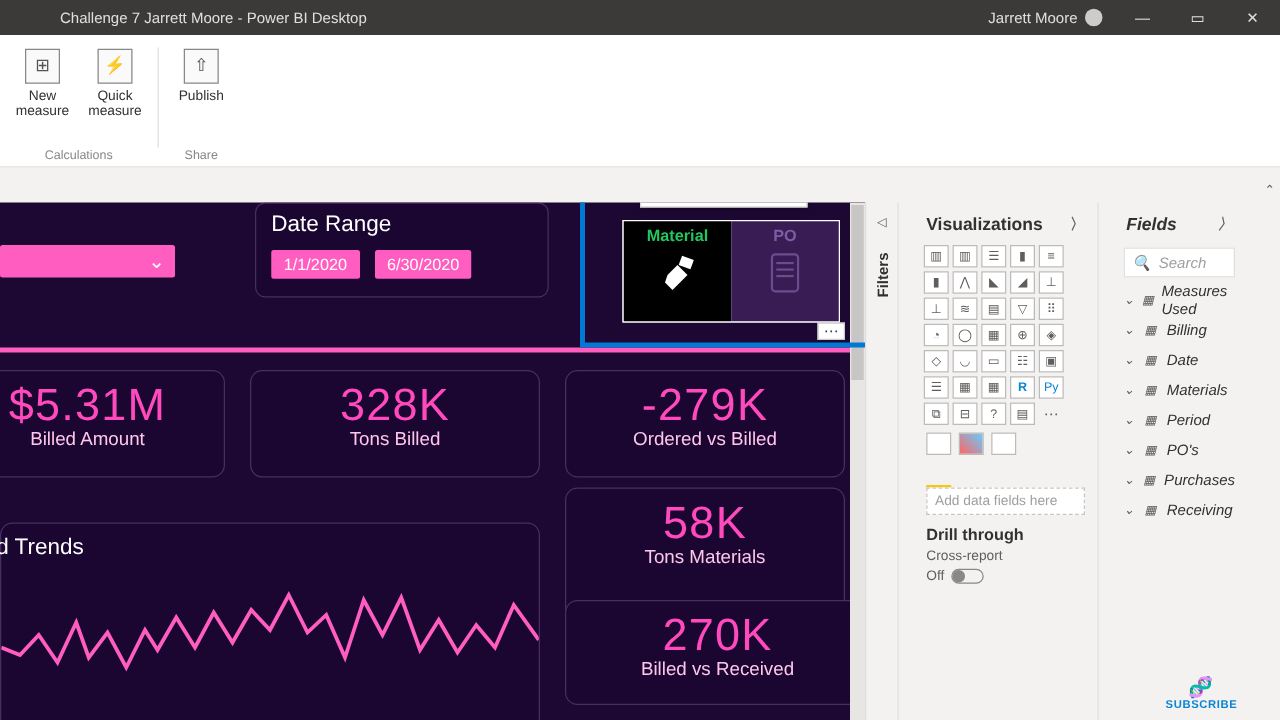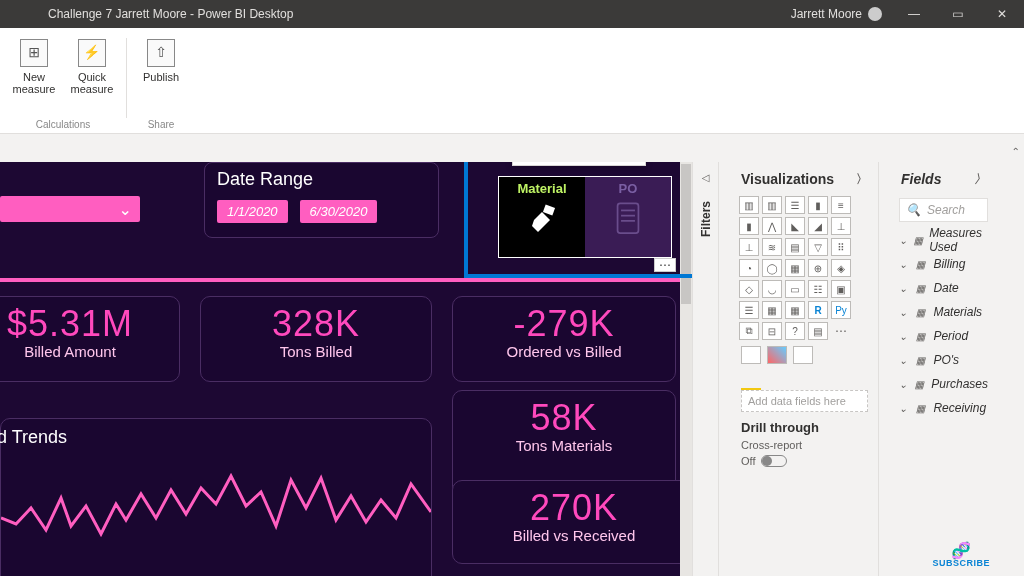--- a/index.html
+++ b/index.html
@@ -18,32 +18,32 @@
   .ribbon .rbtn { display: flex; flex-direction: column; align-items: center; width: 56px; padding: 4px 2px; font-size: 11px; color: #323130; text-align: center; line-height: 1.1; border: 1px solid transparent; }
   .ribbon .rbtn .glyph { width: 28px; height: 28px; border: 1px solid #888; margin-bottom: 4px; display:flex;align-items:center;justify-content:center;font-size:14px;color:#555;background:#fafafa;}
   .ribbon .group .label { margin-top: auto; font-size: 10px; color: #888; border-top: 0; padding-bottom: 2px; }
   .ribbon .sep { width: 1px; background: #e1dfdd; height: 80px; margin-top: 4px; }
 
   .workspace { position: absolute; top: 134px; left: 0; right: 0; bottom: 0; display: flex; }
   .canvas { position: relative; flex: 0 0 692px; background: #1d0833; overflow: hidden; }
   .slicer-dd { position:absolute; left:0; top:34px; width:140px; height:26px; background:#ff5ec0; border-radius:2px; display:flex;align-items:center;justify-content:flex-end;padding-right:8px;color:#fff;}
   .tile-date { position:absolute; left:192px; top:0; width:235px; height:76px; background:#1a0630; border:1px solid #4a2d63; border-radius:8px; padding:6px 12px;margin-left:12px; }
   .tile-date .hdr { color:#fff; font-size:18px; }
-  .tile-date .chips { display:flex; gap:12px; margin-top:10px;font-style:italic; }
+  .tile-date .chips { display:flex; gap:12px; margin-top:10px; }
   .tile-date .chip { background:#ff5ec0; color:#fff; font-size:13px; padding:4px 10px; border-radius:2px; }
   .pink-line { position:absolute; left:0; right:6px; top:116px; height:4px; background:#ff5ec0; }
   .kpi { position:absolute; background:#1a0630; border:1px solid #4a2d63; border-radius:10px; text-align:center; color:#fff; padding-top:6px; }
   .kpi .val { color:#ff49bd; font-size:36px; font-weight:400; letter-spacing:1px; }
   .kpi .lbl { color:#ffc6ec; font-size:15px; margin-top:-2px; }
   .trends { position:absolute; left:0; top:256px; width:432px; height:170px; background:#1a0630; border:1px solid #4a2d63; border-radius:10px; padding:8px 0 0 0; color:#fff;}
   .trends .hdr { font-size:18px; margin-left:-4px; }
   .trends svg { width:100%; height:110px; }
   .material-card { position:absolute; left:498px; top:14px; width:174px; height:82px; background:#fff; border:1px solid #fff; display:flex; }
   .material-card .half { flex:1; display:flex; flex-direction:column; align-items:center; justify-content:flex-start; font-size:13px; font-weight:700; padding-top:4px; }
-  .material-card .half.mat { background:#000; color:#bef264;text-align:right; }
+  .material-card .half.mat { background:#000; color:#22c55e;text-align:right; }
   .material-card .half.po { background:#3a1c55; color:#7a5fa3; }
   .material-card .iconbox { width:54px;height:44px; margin-top:2px; display:flex;align-items:center;justify-content:center;}
   .tooltip-box { position:absolute; left:512px; top:-28px; background:#fff; border:1px solid #d8d6d4; box-shadow:0 2px 6px rgba(0,0,0,0.25); padding:8px 14px; font-size:12px; font-weight:700; color:#333; z-index:5;}
   .blue-box { position:absolute; left:464px; top:-50px; width:232px; height:166px; border:4px solid #0078d4; z-index:4; pointer-events:none; }
   .more-dots { position:absolute; left:654px; top:96px; width:22px; height:14px; background:#fff; color:#333; font-size:12px; display:flex;align-items:center;justify-content:center; border:1px solid #ccc;}
   .scrollbar { position:absolute; right:0; top:0; bottom:0; width:12px; background:#e8e6e3; }
   .scrollbar .thumb { position:absolute; left:1px; right:1px; top:2px; height:140px; background:#c8c6c4; }
 
   
   .filters-collapsed { width:26px; background:#f3f2f1; border-left:1px solid #e1dfdd; display:flex; flex-direction:column; align-items:center; padding-top:10px; gap:8px; }

